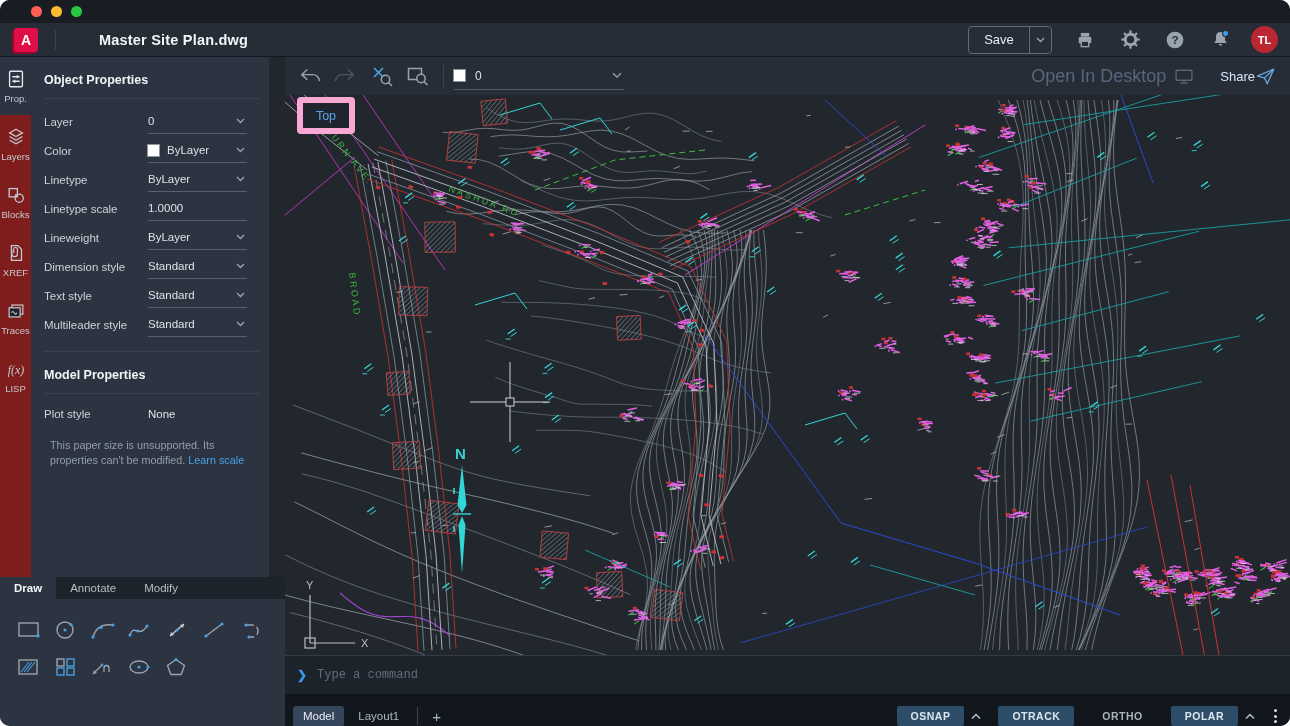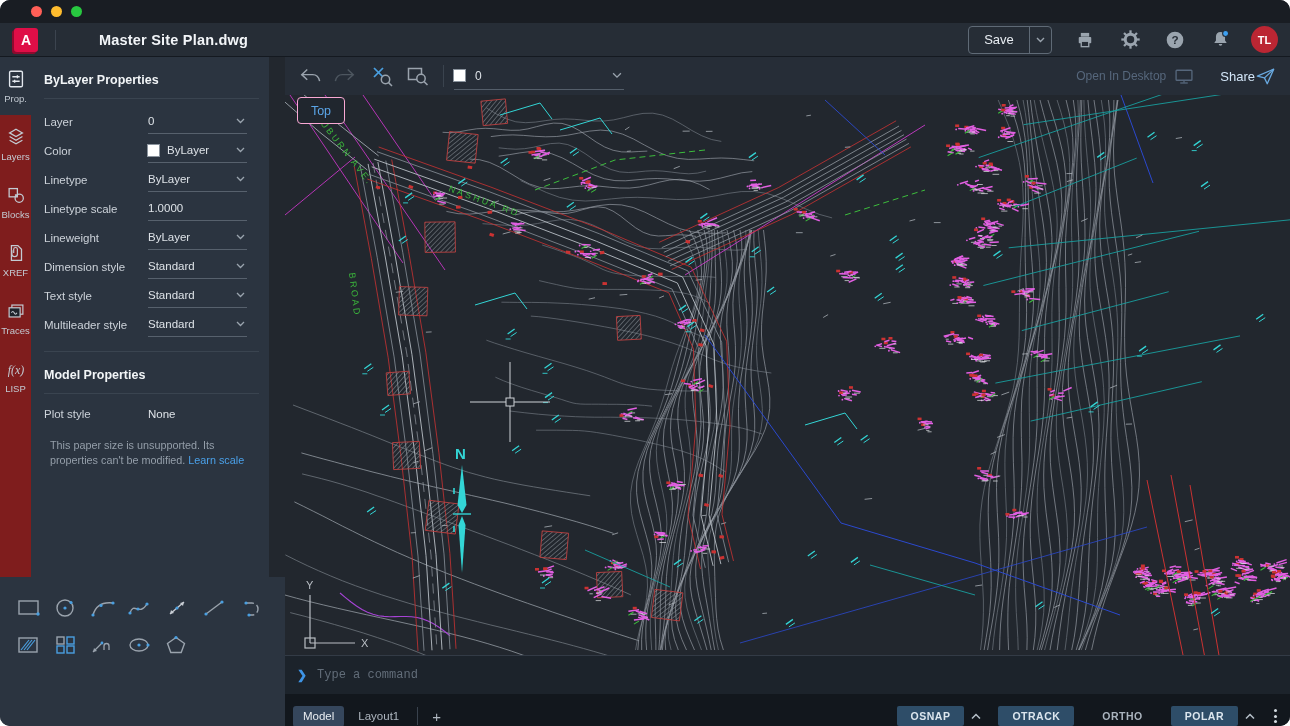--- a/index.html
+++ b/index.html
@@ -45,25 +45,25 @@
   .tool-btn{width:37px;height:37px;display:flex;align-items:center;justify-content:center;cursor:pointer;border-radius:3px;}
   
   .rightcol{position:absolute;left:285px;top:57px;width:1005px;height:669px;display:flex;flex-direction:column;}
   .ctoolbar{height:38px;background:#262d37;display:flex;align-items:center;flex:none;}
   .ct-icon{width:26px;height:26px;margin-left:9px;display:flex;align-items:center;justify-content:center;cursor:pointer;}
   .ct-sep{width:1px;height:22px;background:#3a434e;margin:0 10px 0 12px;}
   .layer-dd{display:flex;align-items:center;width:170px;border-bottom:1px solid #545e6a;height:26px;position:relative;cursor:pointer;}
   .layer-dd .lv{color:#dde2e7;font-size:12px;margin-left:10px;}
   .layer-dd .chev{position:absolute;right:2px;}
   .ct-right{margin-left:auto;display:flex;align-items:center;margin-right:14px;}
-  .open-desktop{display:flex;align-items:center;gap:8px;color:#56677c;font-size:12px;cursor:pointer;}
+  .open-desktop{display:flex;align-items:center;gap:8px;color:#56677c;font-size:18px;cursor:pointer;}
   .share{display:flex;align-items:center;color:#d3e6f8;font-size:13px;margin-left:26px;cursor:pointer;}
   .canvas{height:560px;background:#22272e;position:relative;flex:none;overflow:hidden;}
   .canvas svg{position:absolute;left:0;top:0;}
-  .topbadge{position:absolute;left:12px;top:2px;width:46px;height:25px;background:#20262e;border:1px solid #f9a8d4;border-radius:4px;display:flex;align-items:center;justify-content:center;color:#5aa5e8;font-size:12.5px;cursor:pointer;}
+  .topbadge{position:absolute;left:12px;top:2px;width:46px;height:25px;background:#20262e;border:6px solid #f9a8d4;border-radius:4px;display:flex;align-items:center;justify-content:center;color:#5aa5e8;font-size:12.5px;cursor:pointer;}
   .cmdbar{height:38px;background:#1c232b;border-top:1px solid #333b46;display:flex;align-items:center;flex:none;}
   .cmd-prompt{color:#3e94e6;font-size:12px;font-weight:bold;margin-left:12px;}
   .cmd-input{flex:1;background:transparent;border:none;outline:none;color:#aeb6bf;font-size:12px;margin-left:8px;font-family:Liberation Mono, monospace;}
   .cmd-input::placeholder{color:#626d79;}
   .statusbar{height:44px;background:#12171d;display:flex;align-items:center;flex:none;}
   .sheet-tab{height:21px;padding:0 10px;margin-left:4px;display:flex;align-items:center;color:#aeb6bf;font-size:11.5px;border-radius:3px;cursor:pointer;}
   .sheet-tab.active{background:#35465c;color:#e8ecf0;margin-left:8px;}
   .sb-sep{width:1px;height:18px;background:#39424d;margin:0 8px;}
   .add-layout{color:#aeb6bf;font-size:15px;cursor:pointer;padding:0 6px;}
   .sb-right{margin-left:auto;display:flex;align-items:center;margin-right:8px;gap:6px;}
@@ -185,21 +185,21 @@
         </div>
         <div class="rail-item">
           <svg width="26" height="22" viewBox="0 0 28 24">
             <text x="14" y="17" text-anchor="middle" font-size="13" font-style="italic" fill="#c3cad2" font-family="Liberation Serif,serif">f(x)</text>
           </svg>
           <span class="rail-label">LISP</span>
         </div>
       </div>
 
       <div class="panel">
-        <div class="sec-header">ByLayer Properties</div>
+        <div class="sec-header">Object Properties</div>
         <div class="divider"></div>
 
         <div class="prow" style="margin-top:8px">
           <span class="plabel">Layer</span>
           <div class="pfield">
             <span class="pvalue">0</span>
             <svg class="chev" width="9" height="6" viewBox="0 0 9 6">
                 <polyline points="1,1 4.5,4.5 8,1" fill="none" stroke="#9aa4ae" stroke-width="1.3"></polyline>
               </svg>
           </div>
@@ -273,20 +273,25 @@
           <span class="plabel">Plot style</span>
           <span class="plain-value">None</span>
         </div>
         <div class="note">
           <span>This paper size is unsupported. Its properties can't be modified.</span>
           <a>Learn scale</a>
         </div>
       </div>
     </div>
 
+    <div class="tabstrip">
+      <div class="dtab active">Draw</div>
+      <div class="dtab">Annotate</div>
+      <div class="dtab">Modify</div>
+    </div>
 
     <div class="tools">
       <div class="tool-btn">
         <svg width="28" height="22" viewBox="0 0 28 22">
             <rect x="4" y="4" width="19" height="13" fill="none" stroke="#9aa3ad" stroke-width="1.4"></rect>
             <circle cx="23" cy="17" r="1.7" fill="#4a9fe0"></circle>
           </svg>
       </div>
       <div class="tool-btn">
         <svg width="28" height="22" viewBox="0 0 28 22">

